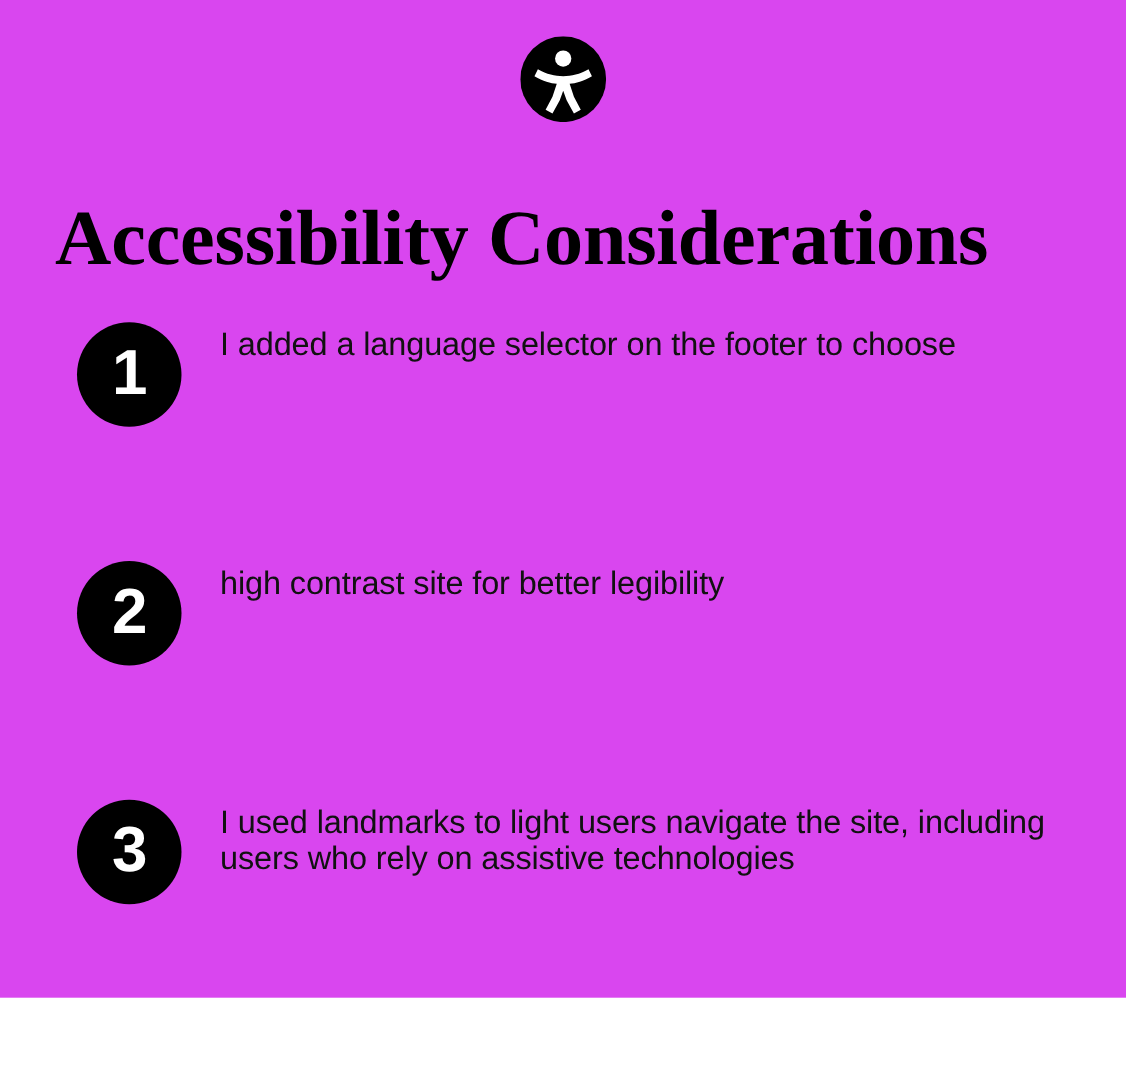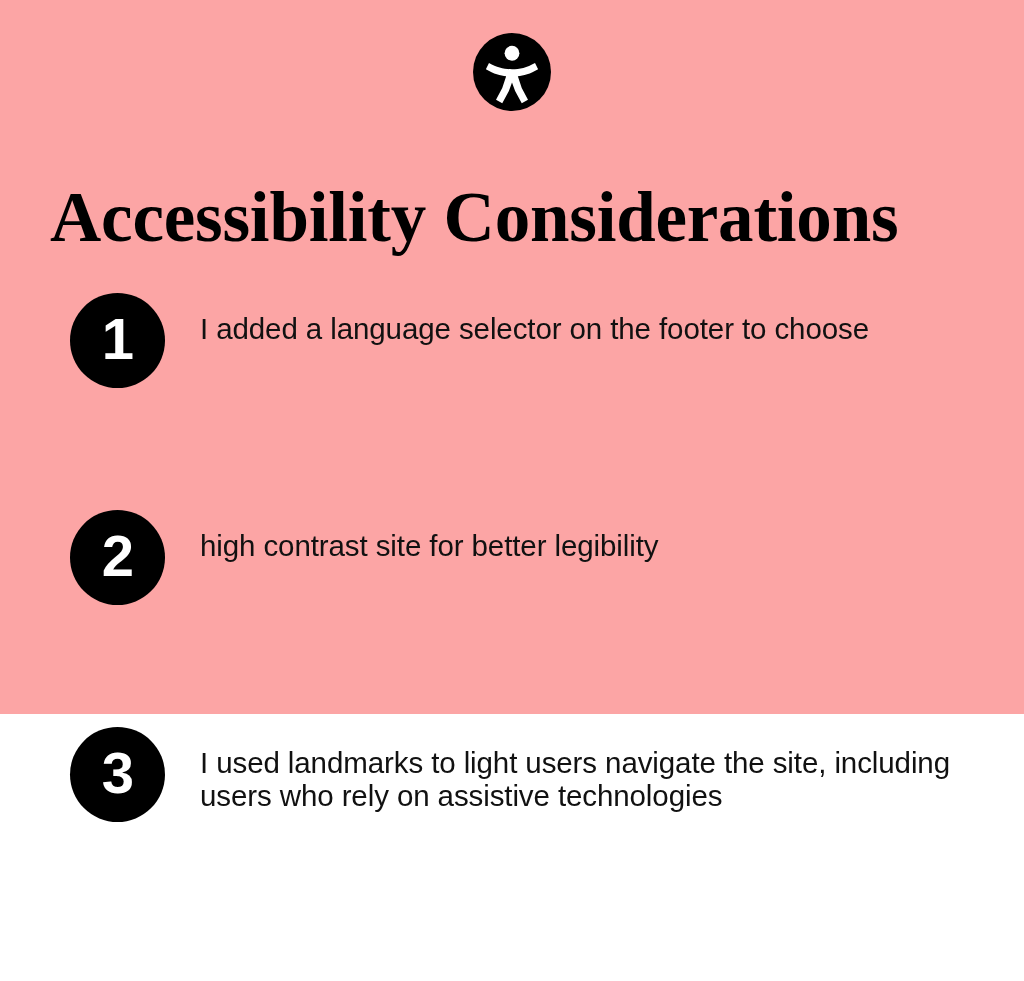--- a/index.html
+++ b/index.html
@@ -12,22 +12,22 @@
     background: #ffffff;
     font-family: "Liberation Sans", sans-serif;
     color: #0d0d0d;
     overflow: hidden;
     position: relative;
   }
 
   .slide {
     position: relative;
     width: 1024px;
-    height: 714px;
-    background: #fca5a5;
+    height: 907px;
+    background: #d946ef;
   }
 
   
   .badge-wrap {
     position: absolute;
     left: 0;
     top: 33px;
     width: 1024px;
     height: 78px;
     display: flex;
@@ -91,21 +91,21 @@
     font-size: 58px;
     line-height: 1;
     letter-spacing: -1px;
     box-sizing: border-box;
     padding-bottom: 3px;
   }
 
   .item-text {
     position: absolute;
     left: 130px;
-    top: 19px;
+    top: 4px;
     width: 770px;
     font-family: "Liberation Sans", sans-serif;
     font-size: 29.5px;
     line-height: 33px;
     color: #111111;
     letter-spacing: -0.1px;
   }
   .item-text .line {
     display: block;
     white-space: nowrap;

